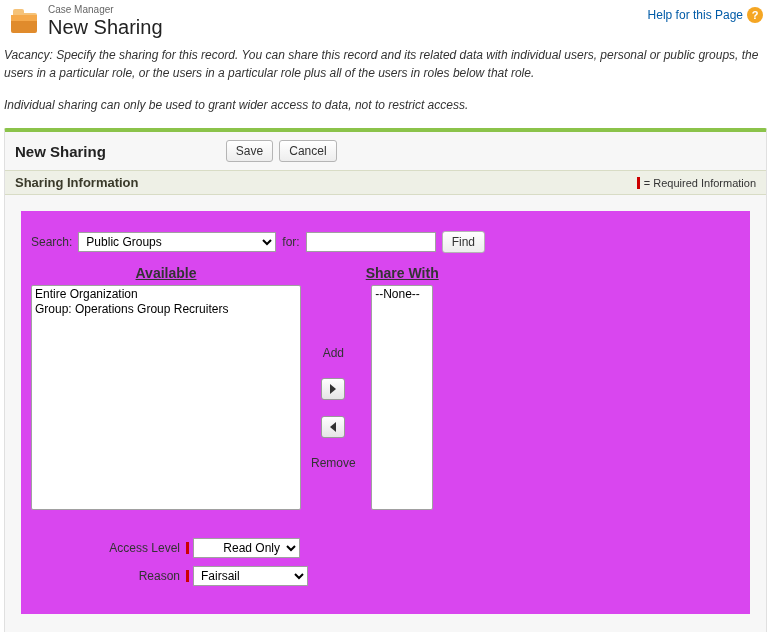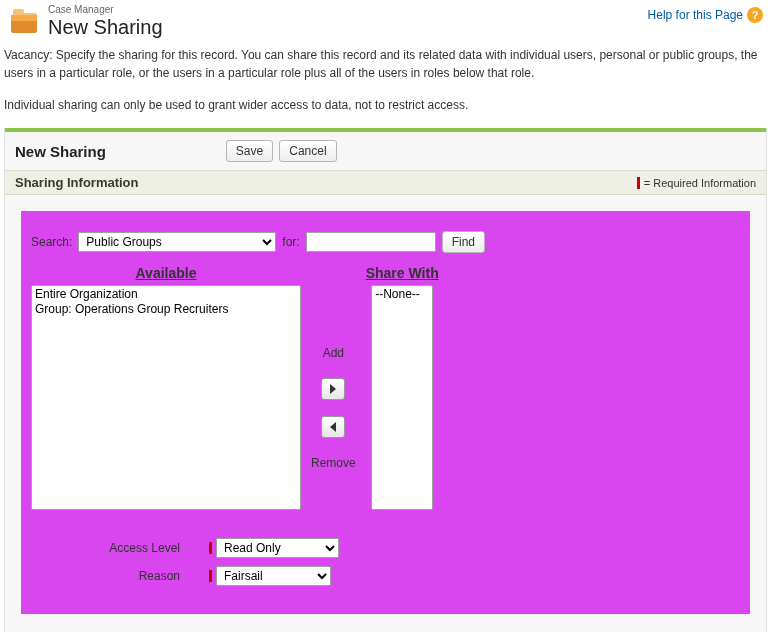--- a/index.html
+++ b/index.html
@@ -49,21 +49,21 @@
     background: #f5a623; color: #fff;
     display: inline-flex; align-items: center; justify-content: center;
     font-weight: bold; font-size: 11px;
   }
   .intro {
     padding: 8px 8px 0 4px;
     font-size: 12px;
     color: #333;
     line-height: 18px;
   }
-  .intro p { margin: 0 0 14px 0; }
+  .intro p { margin: 0 0 14px 0; font-style: italic; }
   .panel {
     margin: 4px 4px 8px 4px;
     border: 1px solid #e0e0e0;
     border-radius: 2px;
     border-top: 4px solid #8bc34a;
     background: #f7f7f7;
     padding-bottom: 6px;
   }
   .panel-top {
     display: flex;
@@ -178,35 +178,34 @@
     cursor: pointer;
     display: flex; align-items: center; justify-content: center;
     padding: 0;
   }
   .arrow-btn svg { width: 8px; height: 10px; }
   .form-rows { margin-top: 28px; }
   .form-row {
     display: flex;
     align-items: center;
     margin-bottom: 8px;
-    gap: 23px;
   }
   .form-row .flabel {
     width: 155px;
     text-align: right;
     font-size: 12px;
     color: #333;
     padding-right: 6px;
   }
   .form-row .fcontrol {
     display: flex;
     align-items: center;
   }
   .form-row .fcontrol .req-bar { margin-right: 4px; }
-  .access-select { width: 123px; }
+  .access-select { width: 107px; text-align: right; }
   .reason-select { width: 115px; }
   .bottom-buttons {
     padding: 10px 0 4px 0;
     background: #f7f7f7;
   }
 </style>
 </head>
 <body>
 
 <div class="top-header">

